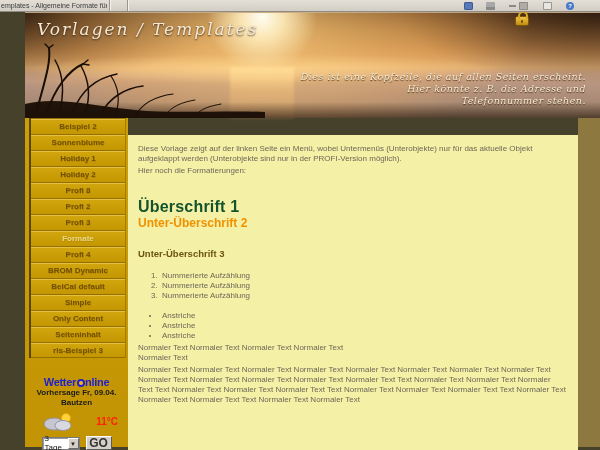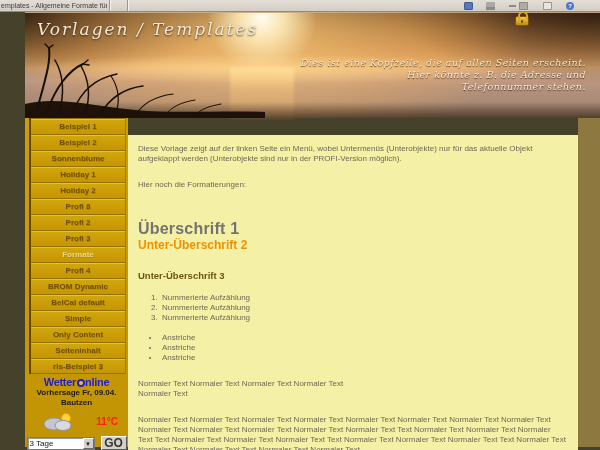--- a/index.html
+++ b/index.html
@@ -38,21 +38,21 @@
   }
   .reflection { position:absolute; left:205px; top:54px; width:64px; height:52px;
     background:linear-gradient(180deg, rgba(255,222,152,.85), rgba(255,200,120,.40) 45%, rgba(250,190,120,.12) 100%);
     filter:blur(1.5px); }
   .header-shade { position:absolute; left:0; right:0; bottom:0; height:16px;
     background:linear-gradient(180deg, rgba(25,14,8,0), rgba(25,14,8,.55)); }
   .grass { position:absolute; left:0; bottom:0; }
   .site-title { position:absolute; left:12px; top:6px; font-family:"DejaVu Serif", serif;
     font-style:italic; font-size:17px; letter-spacing:2px; color:#f2e9d6;
     text-shadow:0 1px 2px rgba(50,25,8,.8); }
-  .tagline { position:absolute; right:14px; top:44px; text-align:right;
+  .tagline { position:absolute; right:14px; top:58px; text-align:right;
     font-family:"DejaVu Serif", serif; font-style:italic; font-size:9.5px; line-height:12px;
     color:#f7ecd2; text-shadow:0 1px 1px rgba(50,25,8,.8); letter-spacing:.5px; }
   .lock { position:absolute; left:490px; top:3px; width:14px; height:10px; z-index:6;
     background:linear-gradient(180deg,#f0c445,#c08d12); border:1px solid #7a5606; border-radius:2px; }
   .lock::before { content:""; position:absolute; left:2px; top:-6px; width:6px; height:6px;
     border:2px solid #d9a828; border-bottom:none; border-radius:5px 5px 0 0; }
   .lock::after { content:""; position:absolute; left:5px; top:3px; width:2px; height:3px;
     background:#6e4d04; border-radius:1px; }
 
   
@@ -73,35 +73,35 @@
   
   .weather { position:absolute; left:0; top:258px; width:103px; text-align:center; }
   .wlogo { font-size:11px; font-weight:bold; color:#2020cc; letter-spacing:-0.3px; cursor:pointer; }
   .ocirc { display:inline-block; width:8px; height:8px; border:2px solid #2020cc; border-radius:50%;
     background:radial-gradient(circle,#ffb400 40%, #ffe080 100%); vertical-align:-1px; margin:0 0.5px; }
   .wline { font-size:8px; color:#1a1a1a; line-height:10px; font-weight:bold; }
   .wrow { position:relative; height:24px; margin-top:2px; }
   .cloudsun { position:absolute; left:16px; top:2px; }
   .temp { position:absolute; right:10px; top:6px; font-size:10px; font-weight:bold; color:#ff2000; }
   .wctrl { margin-top:2px; display:flex; justify-content:center; gap:6px; align-items:center; }
-  .wselect { display:inline-flex; width:68px; height:13px; background:#fff; border:1px solid #7a7a7a;
+  .wselect { display:inline-flex; width:38px; height:13px; background:#fff; border:1px solid #7a7a7a;
     box-shadow:inset 1px 1px 0 #9a9a9a; align-items:center; cursor:pointer; }
   .wselect .val { flex:1; font-size:8px; color:#111; text-align:left; padding-left:2px; }
   .warrow { width:11px; height:11px; background:#d4d0c8; border:1px solid; border-color:#fff #6a6a6a #6a6a6a #fff;
     font-size:6px; line-height:10px; color:#222; text-align:center; }
   .wgo { display:inline-block; width:26px; height:14px; background:#d4d0c8; border:1px solid;
     border-color:#fff #5a5a5a #5a5a5a #fff; font-size:12px; font-weight:bold; color:#333;
     line-height:12px; text-align:center; cursor:pointer; }
 
   
   .content { position:absolute; left:103px; top:17px; width:450px; height:374px;
     background:#f4f0a6; padding:9px 12px 4px 10px; overflow:hidden; }
   .body-text { font-size:8px; line-height:10px; color:#6e6758; margin-bottom:0; }
-  .sp { margin-top:16px; }
-  .content h1 { font-size:16px; color:#737373; margin-top:30px; letter-spacing:.2px; }
+  .sp { margin-top:2px; }
+  .content h1 { font-size:16px; color:#14532d; margin-top:22px; letter-spacing:.2px; }
   .content h2 { font-size:12px; color:#f09200; }
   .content h3 { font-size:9.5px; color:#6d5413; margin-top:18px; }
   .content ol { margin:12px 0 0 22px; font-size:8px; line-height:10px; color:#6e6758; }
   .content ul { margin:10px 0 0 22px; font-size:8px; line-height:10px; color:#6e6758; }
   .content li { padding-left:2px; }
 </style>
 </head>
 <body>
 
 <div class="browser-bar">
@@ -144,21 +144,20 @@
       <span>Hier könnte z. B. die Adresse und</span><br>
       <span>Telefonnummer stehen.</span>
     </div>
     <div class="lock"></div>
   </div>
 
   <div class="main">
 
     <div class="sidebar">
       <div class="menu">
-        <div class="mi">Beispiel 1</div>
         <div class="mi">Beispiel 2</div>
         <div class="mi">Sonnenblume</div>
         <div class="mi">Holiday 1</div>
         <div class="mi">Holiday 2</div>
         <div class="mi">Profi 8</div>
         <div class="mi">Profi 2</div>
         <div class="mi">Profi 3</div>
         <div class="mi sel">Formate</div>
         <div class="mi">Profi 4</div>
         <div class="mi">BROM Dynamic</div>

